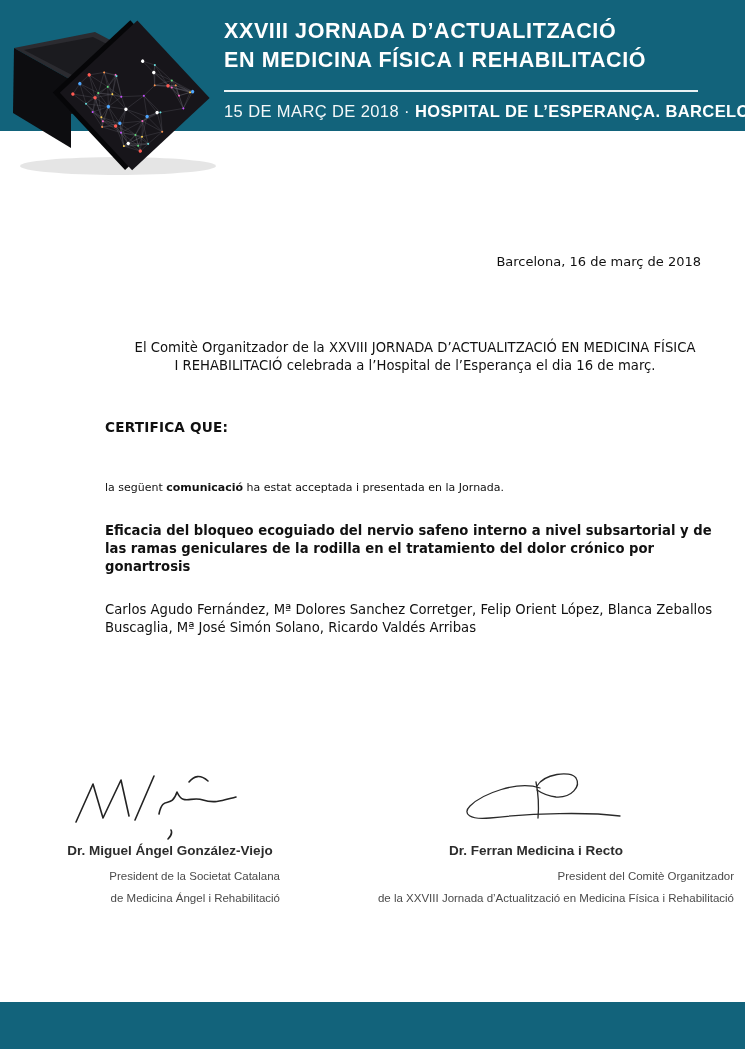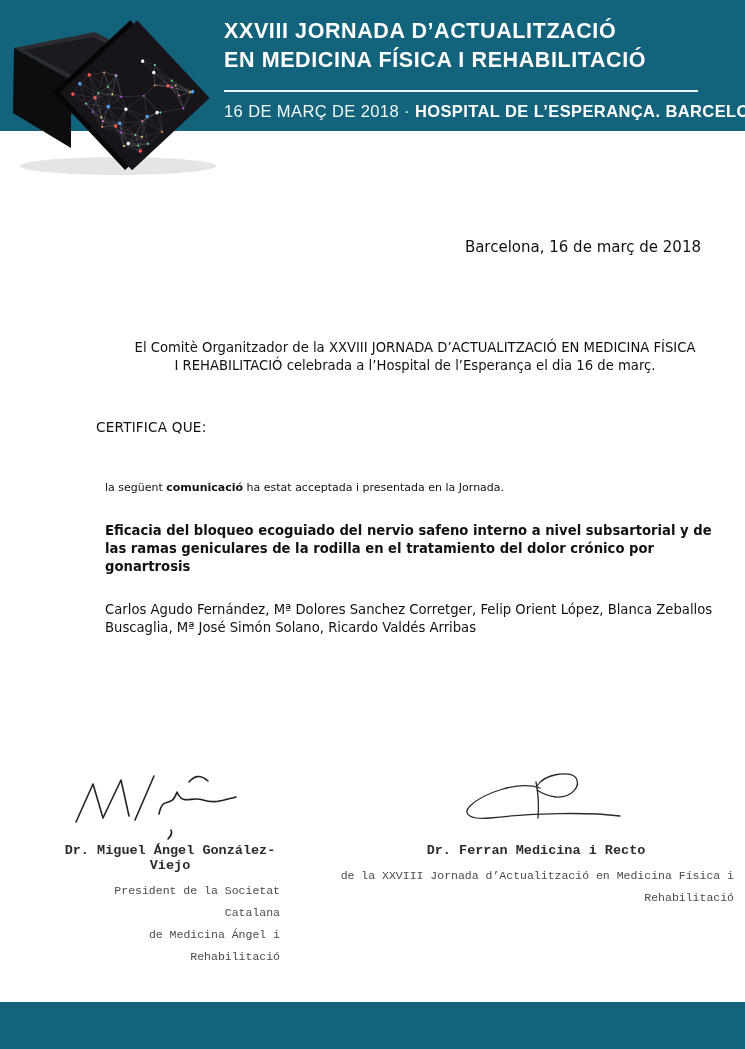--- a/index.html
+++ b/index.html
@@ -25,45 +25,45 @@
   .header-date{
     position:absolute;left:224px;top:102px;
     font-family:"Liberation Sans",sans-serif;font-size:16.5px;
     letter-spacing:0.4px;color:#ffffff;white-space:nowrap;
   }
   .header-date .w-light{font-weight:normal;opacity:0.96;}
   .header-date .w-bold{font-weight:bold;}
   
   .box-art{position:absolute;left:0;top:16px;width:240px;height:162px;}
   
-  .dateline{position:absolute;top:238px;right:52px;font-size:15px;}
+  .dateline{position:absolute;top:254px;right:52px;font-size:13px;}
   .intro{
     position:absolute;left:105px;top:339px;width:620px;
     font-size:13.2px;line-height:17.5px;white-space:pre-line;text-align:center;
   }
   .certifies{
-    position:absolute;left:96px;top:419px;
-    font-size:13.6px;font-weight:normal;letter-spacing:0.2px;
+    position:absolute;left:105px;top:419px;
+    font-size:13.6px;font-weight:bold;letter-spacing:0.2px;
   }
   .statement{position:absolute;left:105px;top:481px;font-size:11px;}
   .paper-title{
     position:absolute;left:105px;top:522px;width:660px;
     font-size:13.2px;font-weight:bold;line-height:18px;white-space:pre-line;
   }
   .authors{
     position:absolute;left:105px;top:601px;width:660px;
     font-size:13.2px;line-height:18px;white-space:pre-line;
   }
   
   .sig-svg{position:absolute;}
   .sig-svg.left{left:70px;top:770px;}
   .sig-svg.right{left:448px;top:760px;}
   .sig-block{
     position:absolute;text-align:center;
-    font-family:Liberation Mono, monospace;color:#444444;
+    font-family:Liberation Sans, sans-serif;color:#444444;
   }
   .sig-block.left{left:60px;top:843px;width:220px;}
   .sig-block.right{left:338px;top:843px;width:396px;}
   .sig-name{
     font-size:13.5px;font-weight:bold;color:#2c2c2c;
     line-height:15px;margin:0 0 7px 0;
   }
   .sig-role{font-size:11.5px;line-height:22px;color:#4a4a4a;text-align:right;}
   
   .footer-band{
@@ -77,21 +77,21 @@
 <div class="page">
 
   <div class="header-band"></div>
 
   <div class="header-title">XXVIII JORNADA D’ACTUALITZACIÓ
 EN MEDICINA FÍSICA I REHABILITACIÓ</div>
 
   <div class="header-divider"></div>
 
   <div class="header-date">
-    <span class="w-light">16 DE MARÇ DE 2018 · </span><span class="w-bold">HOSPITAL DE L’ESPERANÇA. BARCELONA</span>
+    <span class="w-light">15 DE MARÇ DE 2018 · </span><span class="w-bold">HOSPITAL DE L’ESPERANÇA. BARCELONA</span>
   </div>
 
   <svg class="box-art" viewBox="0 0 240 162">
     <ellipse cx="118" cy="150" rx="98" ry="9" fill="rgba(0,0,0,0.10)"></ellipse>
 
     <polygon points="14,32 95,16 152,46 71,64" fill="#2b2b30"></polygon>
     <polygon points="24,34 93,21 142,46 72,59" fill="#1b1b1f"></polygon>
     <polygon points="14,32 13,97 71,132 71,64" fill="#0d0d10"></polygon>
     <polygon points="71,64 152,46 152,78 71,98" fill="#141418"></polygon>
 
@@ -362,18 +362,19 @@
   </svg>
 
   <div class="sig-block left">
     <div class="sig-name">Dr. Miguel Ángel González-Viejo</div>
     <div class="sig-role">President de la Societat Catalana</div>
     <div class="sig-role">de Medicina Ángel i Rehabilitació</div>
   </div>
 
   <div class="sig-block right">
     <div class="sig-name">Dr. Ferran Medicina i Recto</div>
+    <div class="sig-role">President del Comitè Organitzador</div>
     <div class="sig-role">de la XXVIII Jornada d’Actualització en Medicina Física i Rehabilitació</div>
   </div>
 
   <div class="footer-band"></div>
 
 </div>
 
 </body></html>

